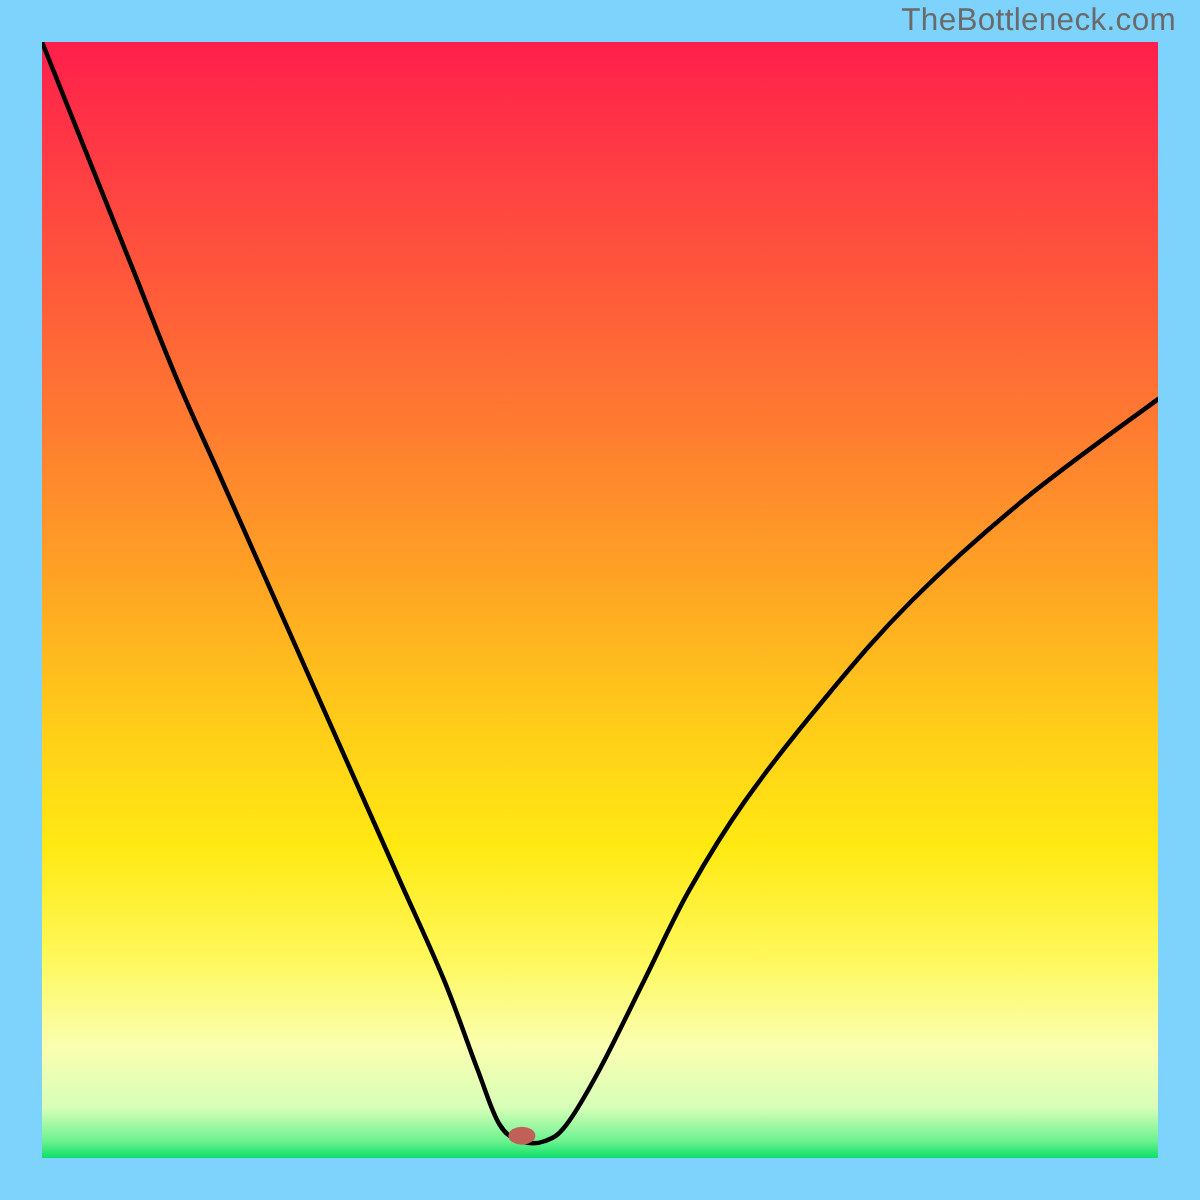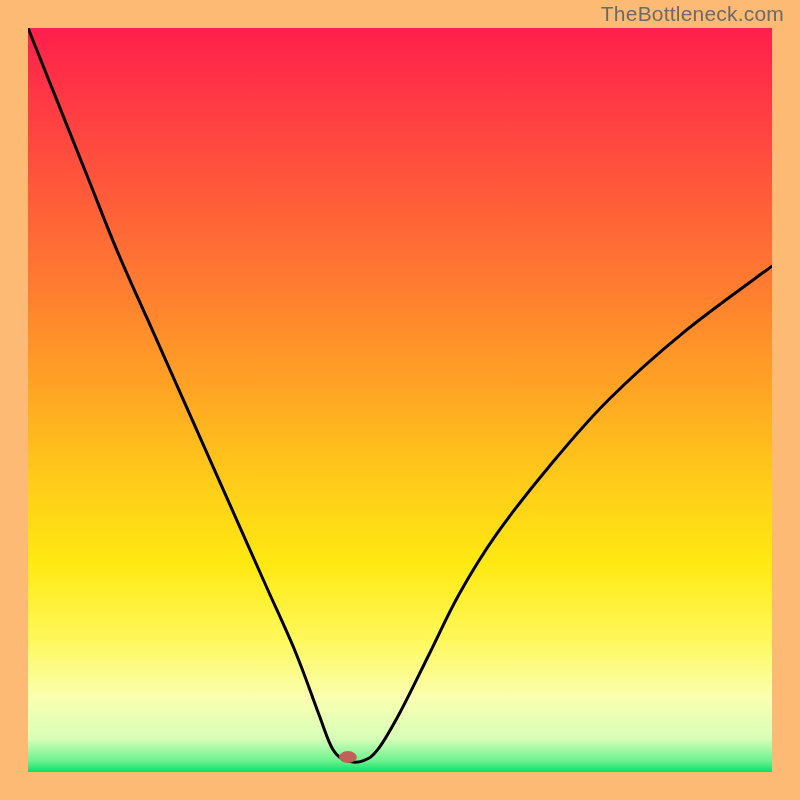--- a/index.html
+++ b/index.html
@@ -8,21 +8,21 @@
     width: 800px;
     height: 800px;
     overflow: hidden;
     background: #000;
     font-family: Arial, Helvetica, sans-serif;
   }
   .frame {
     position: relative;
     width: 800px;
     height: 800px;
-    background: #fdba74;
+    background: #7dd3fc;
   }
   .plot {
     position: absolute;
     box-sizing: border-box;
   }
   .watermark {
     position: absolute;
     top: 2px;
     right: 16px;
     color: #6a6a6a;

